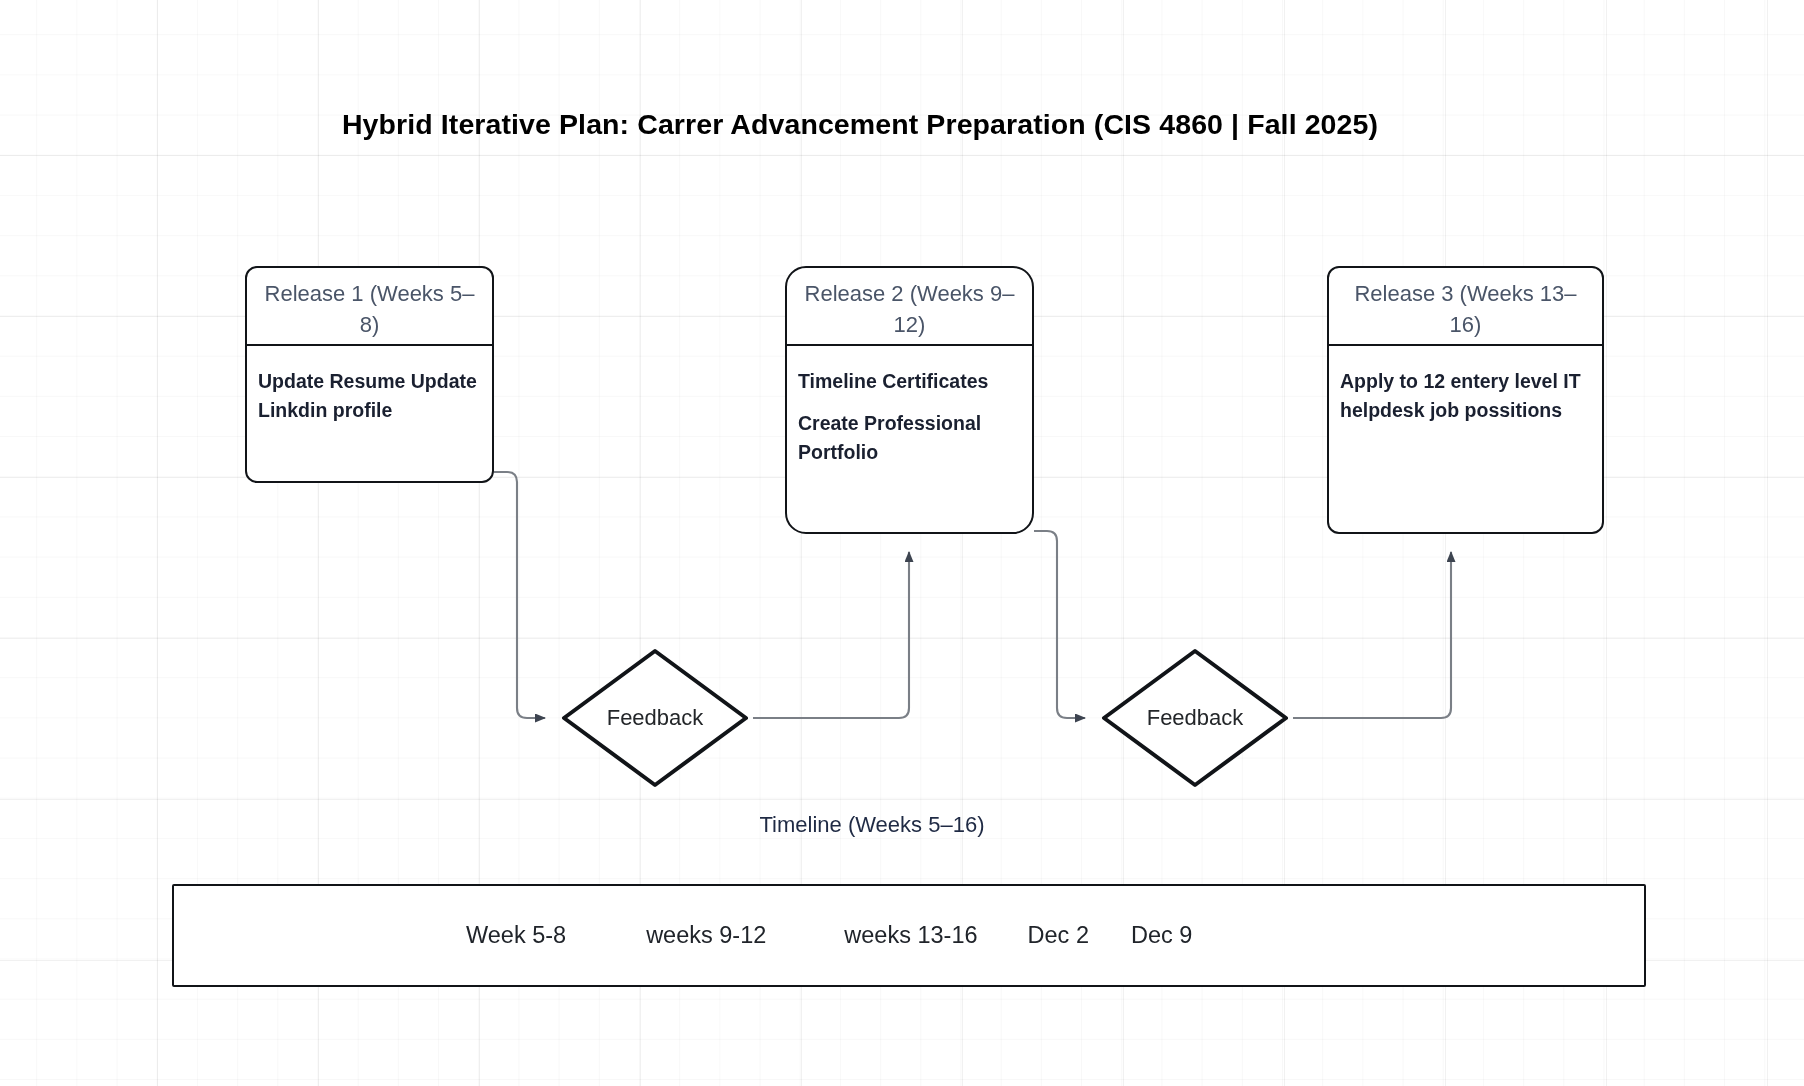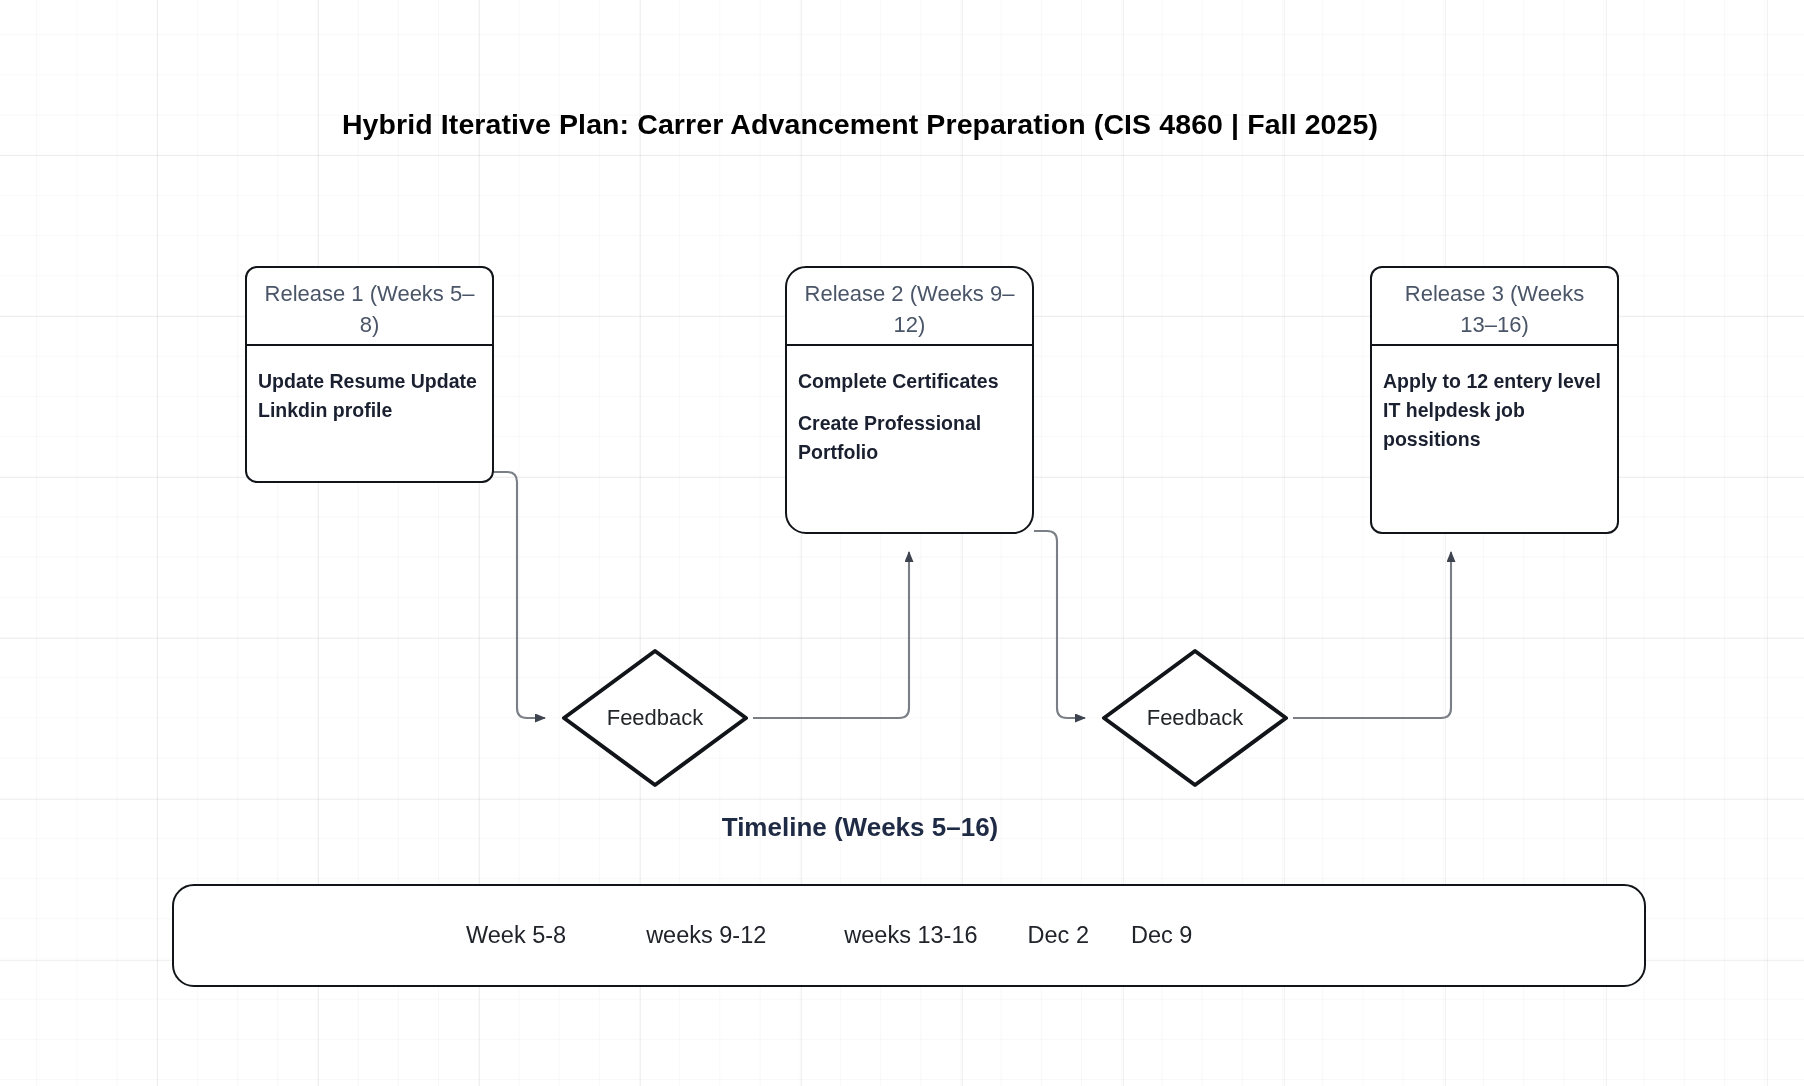--- a/index.html
+++ b/index.html
@@ -82,21 +82,21 @@
     color: #1a2030;
     line-height: 1.48;
     margin: 12px 0 13px 0;
   }
   .release-item:last-child { margin-bottom: 0; }
 
   #release-1 { left: 245px; top: 266px; width: 249px; height: 217px; }
   #release-1 .release-header { height: 78px; }
   #release-2 { left: 785px; top: 266px; width: 249px; height: 268px; border-radius: 21px; }
   #release-2 .release-header { height: 78px; }
-  #release-3 { left: 1370px; top: 266px; width: 249px; height: 268px; }
+  #release-3 { left: 1327px; top: 266px; width: 277px; height: 268px; }
   #release-3 .release-header { height: 78px; }
 
   
   .feedback-node {
     position: absolute;
     width: 196px;
     height: 148px;
   }
   .feedback-node svg {
     position: absolute;
@@ -113,40 +113,40 @@
     font-size: 22px;
     color: #232629;
     pointer-events: none;
   }
   #feedback-1 { left: 557px; top: 644px; }
   #feedback-2 { left: 1097px; top: 644px; }
 
   
   #timeline-label {
     position: absolute;
-    left: 0;
+    left: 12px;
     top: 812px;
     width: 1720px;
     text-align: center;
-    font-size: 26px;
-    font-weight: bold;
+    font-size: 22px;
+    font-weight: normal;
     color: #1f2a44;
     white-space: nowrap;
   }
 
   
   #timeline-bar {
     position: absolute;
     left: 172px;
     top: 884px;
     width: 1474px;
     height: 103px;
     background: #ffffff;
     border: 2.8px solid #111418;
-    border-radius: 22px;
+    border-radius: 2px;
     box-sizing: border-box;
   }
   #timeline-ticks {
     position: absolute;
     left: 0;
     top: 0;
     width: 100%;
     height: 100%;
     display: flex;
     align-items: center;
@@ -189,21 +189,21 @@
 <div class="release-box" id="release-1">
   <div class="release-header">Release 1 (Weeks 5–8)</div>
   <div class="release-body">
     <p class="release-item">Update Resume Update Linkdin profile</p>
   </div>
 </div>
 
 <div class="release-box" id="release-2">
   <div class="release-header">Release 2 (Weeks 9–12)</div>
   <div class="release-body">
-    <p class="release-item">Complete Certificates</p>
+    <p class="release-item">Timeline Certificates</p>
     <p class="release-item">Create Professional Portfolio</p>
   </div>
 </div>
 
 <div class="release-box" id="release-3">
   <div class="release-header">Release 3 (Weeks 13–16)</div>
   <div class="release-body">
     <p class="release-item">Apply to 12 entery level IT helpdesk job possitions</p>
   </div>
 </div>

